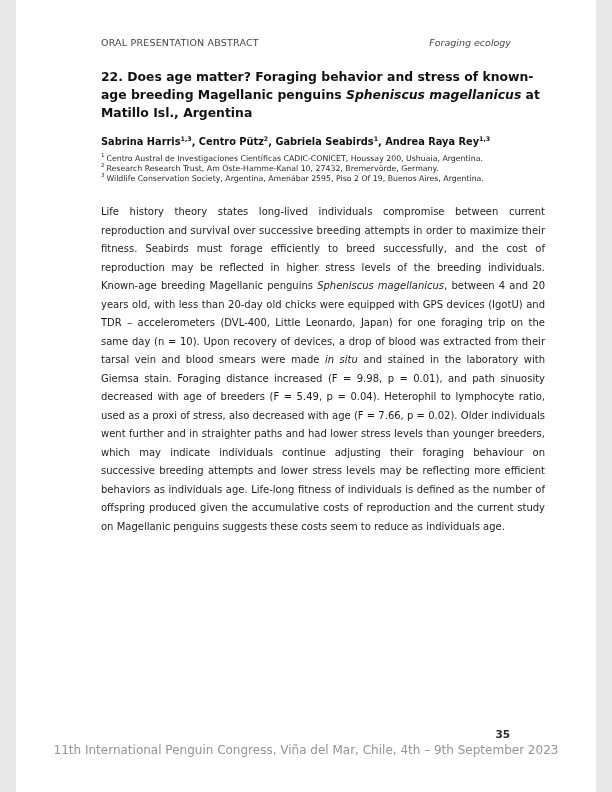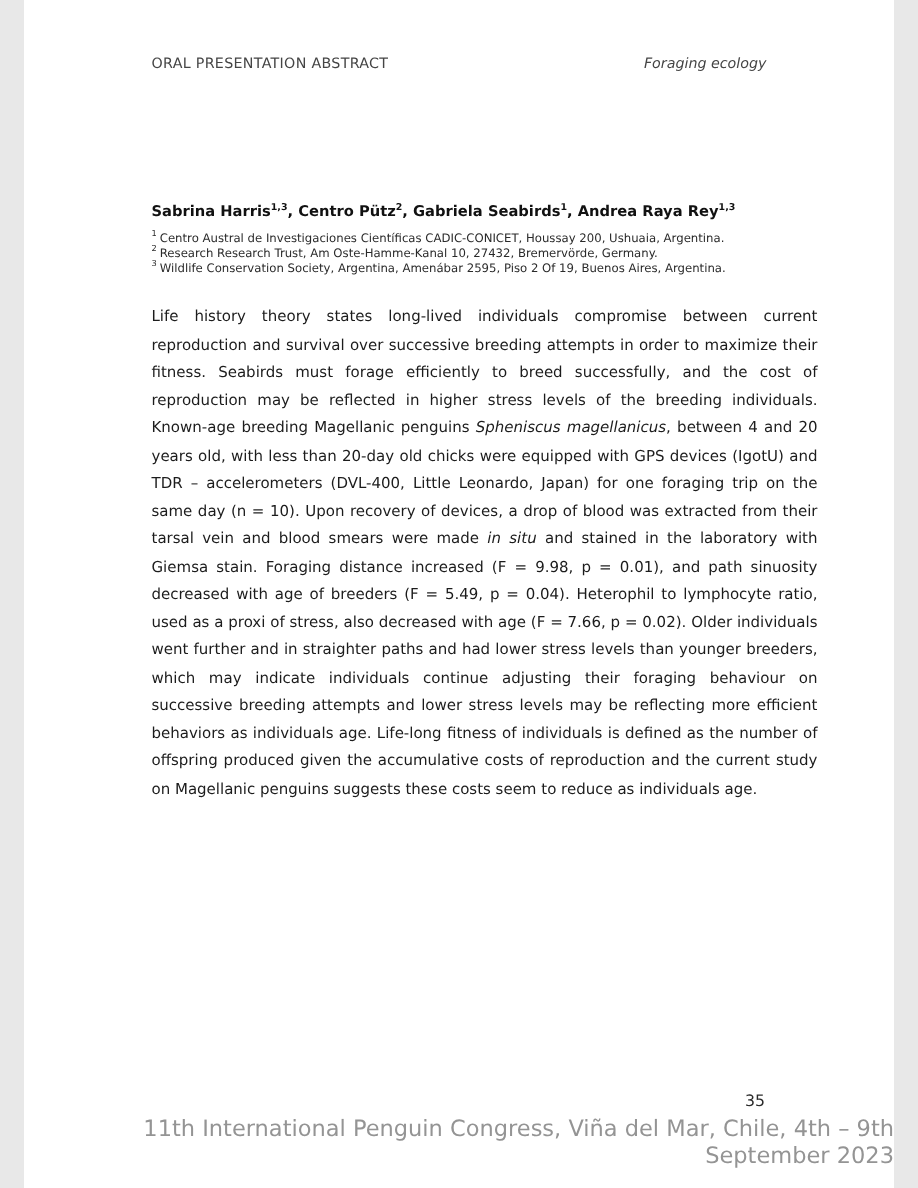--- a/index.html
+++ b/index.html
@@ -80,40 +80,42 @@
     line-height: 18.5px;
     text-align: justify;
     color: #1c1c1c;
   }
   .page-number {
     position: absolute;
     right: 86px;
     top: 728px;
     font-size: 10.5px;
     color: #2b2b2b;
+    font-weight: bold;
   }
   .footer {
     position: absolute;
     left: 0;
     right: 0;
     top: 743px;
-    text-align: right;
-    font-size: 15px;
+    text-align: center;
+    font-size: 12px;
     color: #949494;
   }
 </style>
 </head>
 <body>
 
 <div class="page">
 
   <div class="running-header-left">ORAL PRESENTATION ABSTRACT</div>
 
   <div class="running-header-right">Foraging ecology</div>
 
+  <h1 class="title"><span>22. Does age matter? Foraging behavior and stress of known-age breeding Magellanic penguins </span><span class="italic">Spheniscus magellanicus</span><span> at Matillo Isl., Argentina</span></h1>
 
   <div class="authors"><span><span>Sabrina Harris</span><sup>1,3</sup><span>, </span></span><span><span>Centro Pütz</span><sup>2</sup><span>, </span></span><span><span>Gabriela Seabirds</span><sup>1</sup><span>, </span></span><span><span>Andrea Raya Rey</span><sup>1,3</sup><span></span></span></div>
 
   <div class="affiliations">
     <div><sup>1</sup><span>Centro Austral de Investigaciones Científicas CADIC-CONICET, Houssay 200, Ushuaia, Argentina.</span></div>
     <div><sup>2</sup><span>Research Research Trust, Am Oste-Hamme-Kanal 10, 27432, Bremervörde, Germany.</span></div>
     <div><sup>3</sup><span>Wildlife Conservation Society, Argentina, Amenábar 2595, Piso 2 Of 19, Buenos Aires, Argentina.</span></div>
   </div>
 
   <p class="abstract-body"><span>Life history theory states long-lived individuals compromise between current reproduction and survival over successive breeding attempts in order to maximize their fitness. Seabirds must forage efficiently to breed successfully, and the cost of reproduction may be reflected in higher stress levels of the breeding individuals. Known-age breeding Magellanic penguins </span><span class="italic">Spheniscus magellanicus</span><span>, between 4 and 20 years old, with less than 20-day old chicks were equipped with GPS devices (IgotU) and TDR – accelerometers (DVL-400, Little Leonardo, Japan) for one foraging trip on the same day (n = 10). Upon recovery of devices, a drop of blood was extracted from their tarsal vein and blood smears were made </span><span class="italic">in situ</span><span> and stained in the laboratory with Giemsa stain. Foraging distance increased (F = 9.98, p = 0.01), and path sinuosity decreased with age of breeders (F = 5.49, p = 0.04). Heterophil to lymphocyte ratio, used as a proxi of stress, also decreased with age (F = 7.66, p = 0.02). Older individuals went further and in straighter paths and had lower stress levels than younger breeders, which may indicate individuals continue adjusting their foraging behaviour on successive breeding attempts and lower stress levels may be reflecting more efficient behaviors as individuals age. Life-long fitness of individuals is defined as the number of offspring produced given the accumulative costs of reproduction and the current study on Magellanic penguins suggests these costs seem to reduce as individuals age.</span></p>

